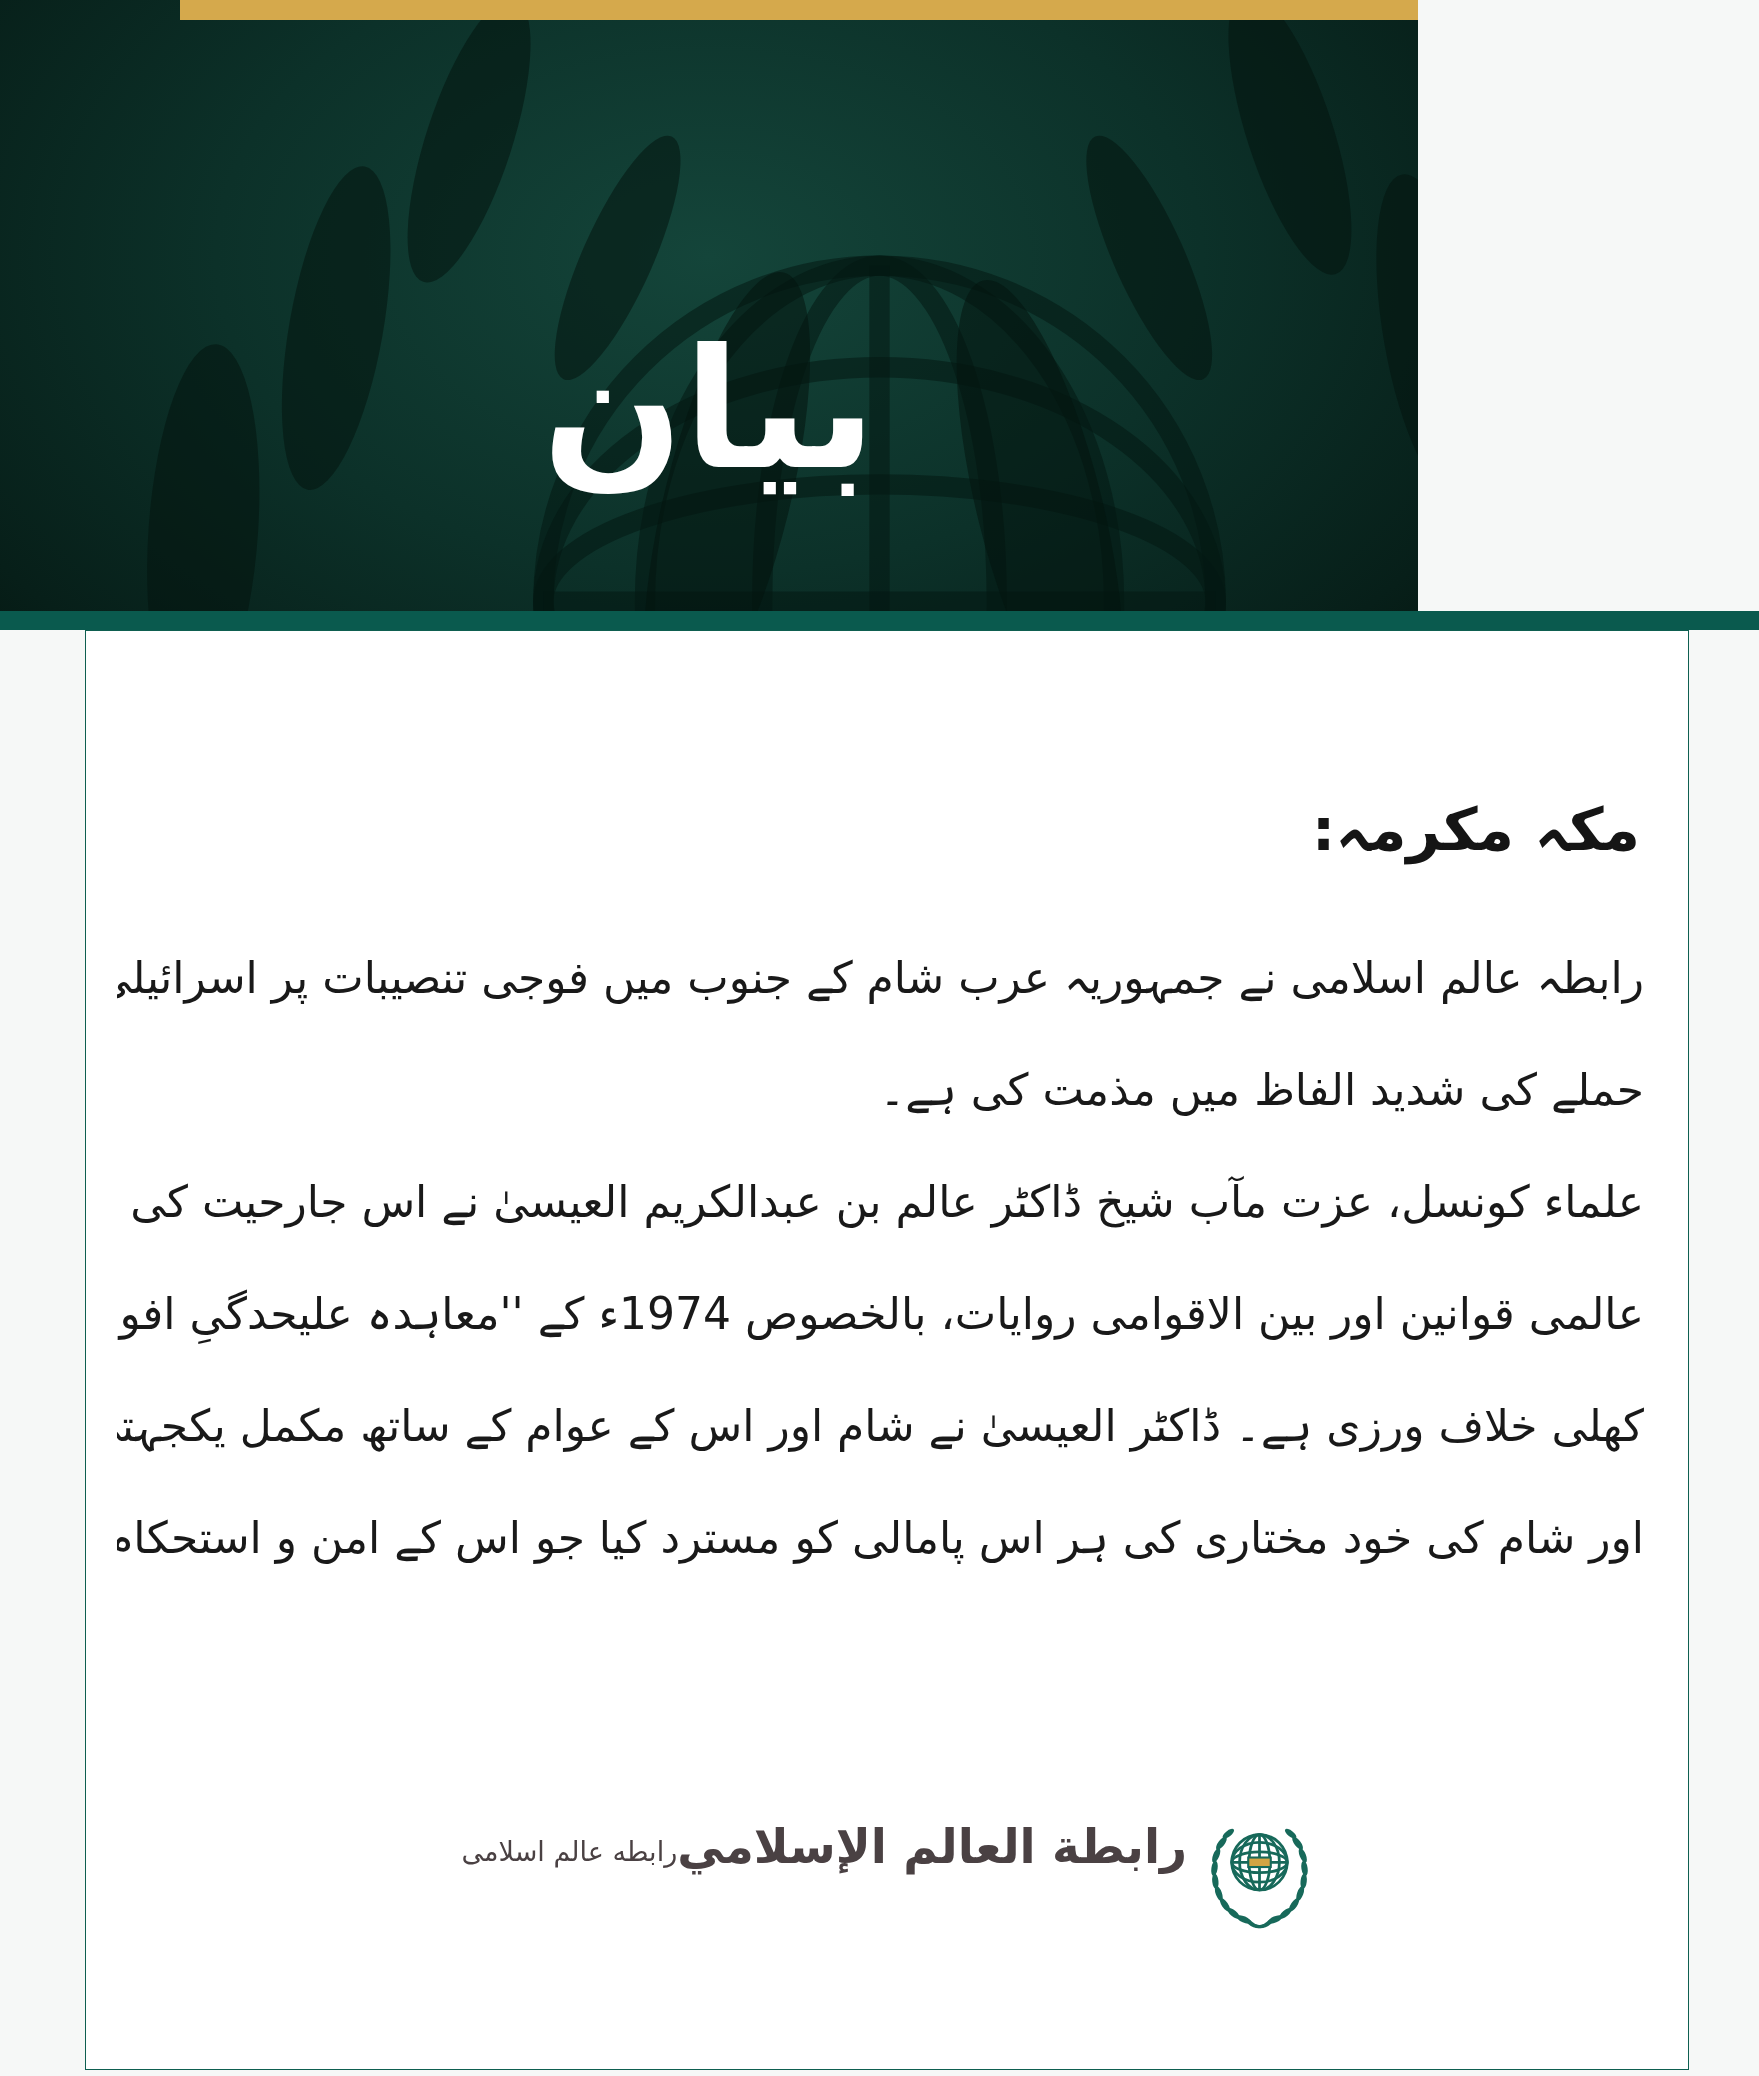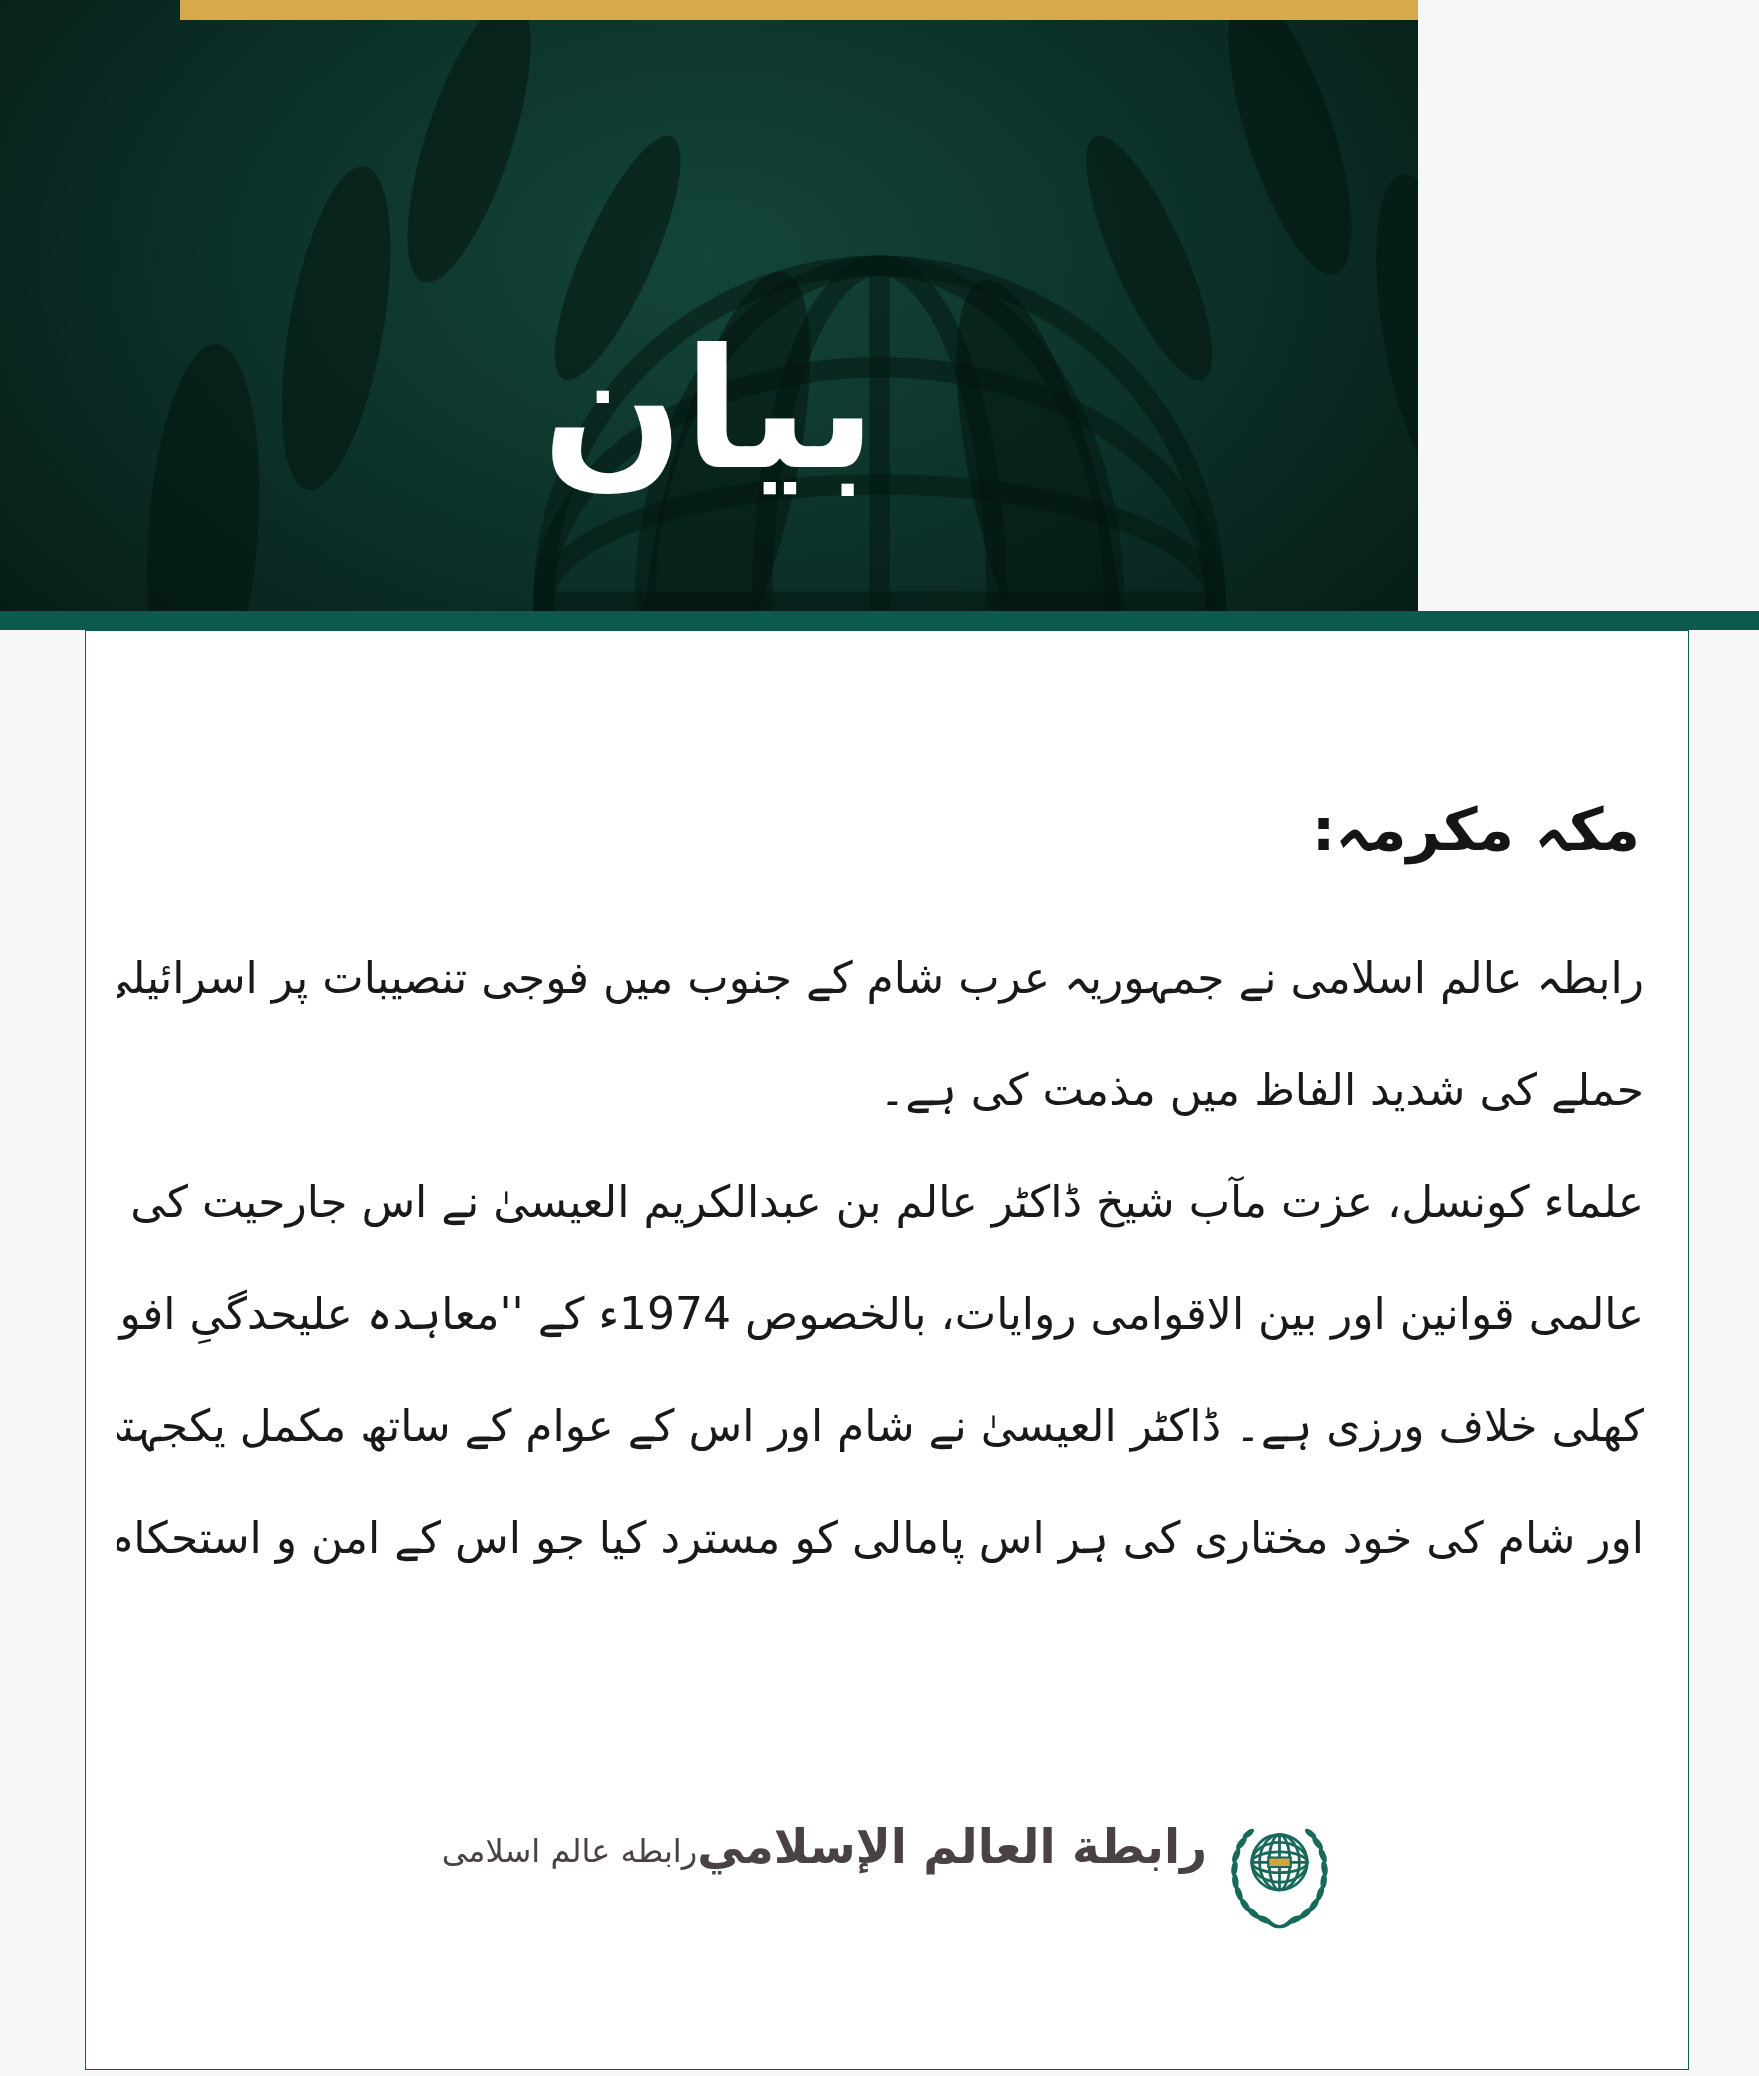--- a/index.html
+++ b/index.html
@@ -25,21 +25,21 @@
     color:#151515;font-size:59px;font-weight:bold;}
   .para{position:absolute;top:291px;left:31px;right:44px;direction:rtl;text-align:right;
     color:#191919;font-size:44px;line-height:112px;white-space:nowrap;overflow:hidden;}
   .para .pline{height:112px;}
 
   
   .logo-row{position:absolute;left:0;right:0;top:1188px;display:flex;justify-content:center;
     align-items:flex-start;gap:20.3px;}
   .logo-text{display:flex;flex-direction:row;align-items:center;direction:rtl;}
   .logo-arabic{color:#4a4143;font-size:47px;font-weight:bold;line-height:1.2;}
-  .logo-urdu{color:#4a4143;font-size:32px;margin-top:7.8px;letter-spacing:1.6px;}
+  .logo-urdu{color:#4a4143;font-size:27px;margin-top:7.8px;letter-spacing:1.6px;}
   .emblem{width:105px;height:116px;flex:0 0 auto;}
 </style>
 </head>
 <body>
 
 <div class="canvas">
 
   <div class="header">
     <svg class="watermark" viewBox="0 0 2250 782" preserveAspectRatio="none">
 

